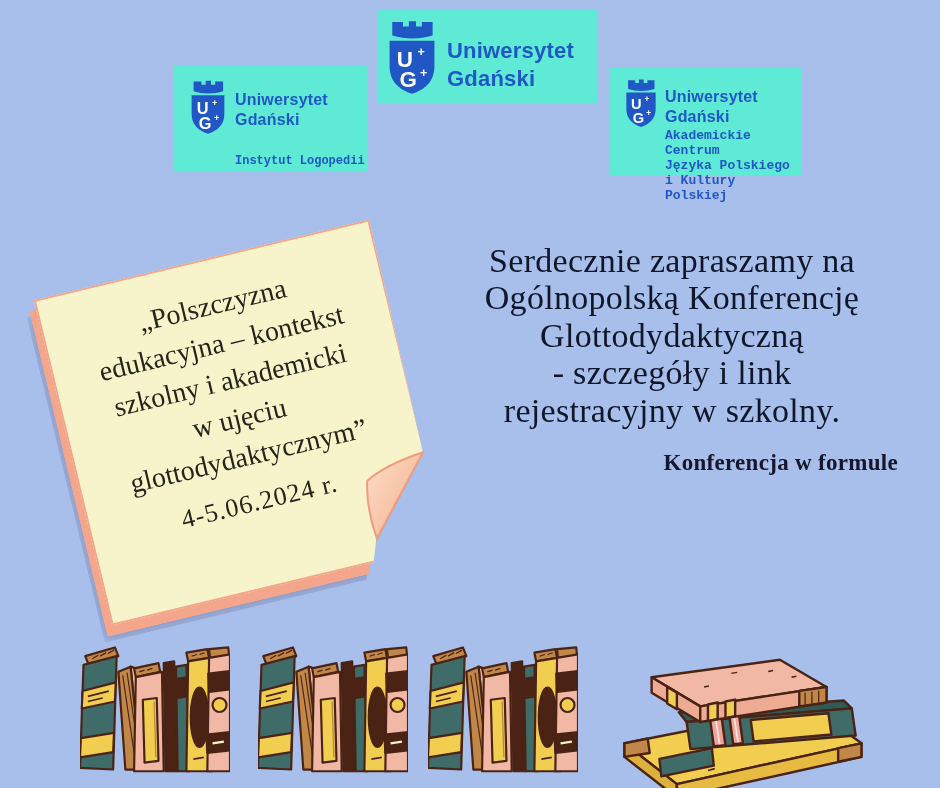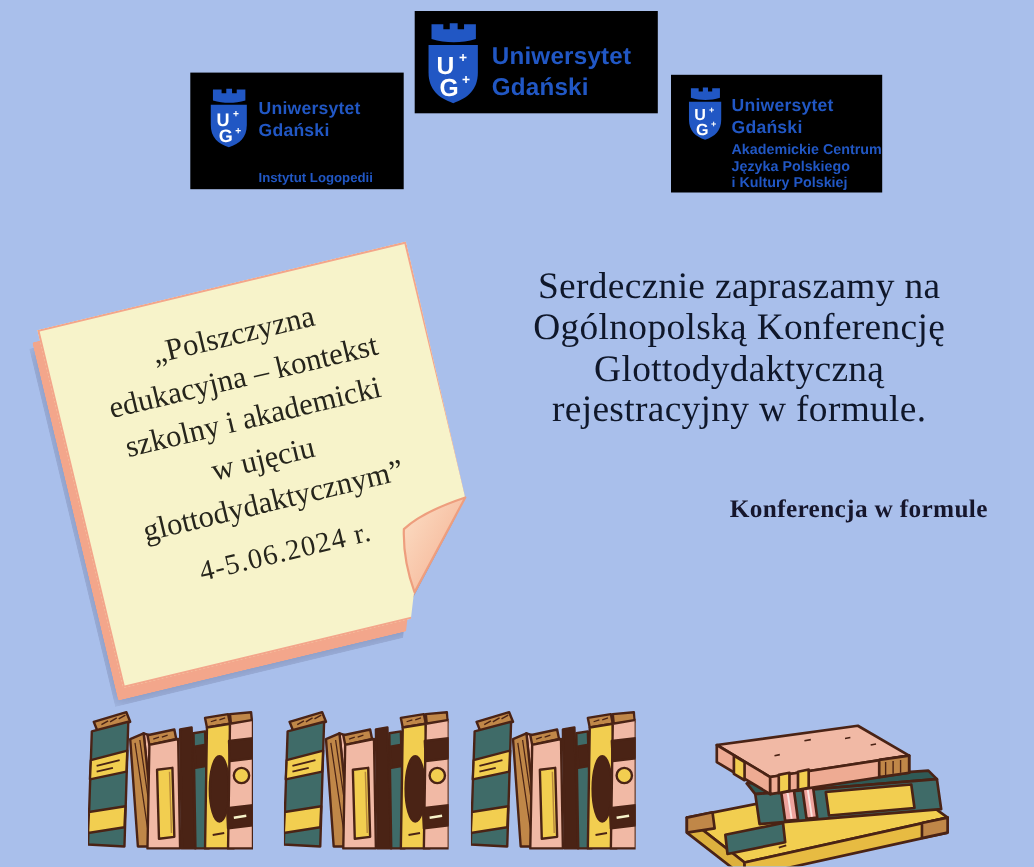--- a/index.html
+++ b/index.html
@@ -1,34 +1,34 @@
 <!DOCTYPE html>
 <html><head>
 <meta charset="utf-8">
 <style>
   html,body{margin:0;padding:0;}
   body{width:940px;height:788px;background:#a9bfeb;overflow:hidden;
        font-family:"Liberation Serif","DejaVu Serif",serif;}
   .poster{position:relative;width:940px;height:788px;background:#a9bfeb;overflow:hidden;}
 
   
-  .logo-card{position:absolute;background:#000000;}
+  .logo-card{position:absolute;background:#5eead4;}
   .logo-left{left:173px;top:66px;width:194px;height:106px;}
   .logo-center{left:377px;top:10px;width:221px;height:93px;}
   .logo-right{left:610px;top:68px;width:192px;height:107px;}
   .crest{position:absolute;}
   .logo-left  .crest{left:16px;top:11px;width:38px;height:60px;}
   .logo-center .crest{left:9px;top:5px;width:52px;height:84px;}
   .logo-right .crest{left:14px;top:8px;width:34px;height:54px;}
   .logo-name{position:absolute;color:#2157c4;font-family:"Liberation Sans","DejaVu Sans",sans-serif;
              font-weight:bold;line-height:1.22;letter-spacing:.2px;}
   .logo-left  .logo-name{left:62px;top:24px;font-size:16px;}
   .logo-center .logo-name{left:70px;top:27px;font-size:22px;line-height:1.27;}
   .logo-right .logo-name{left:55px;top:19px;font-size:16px;}
-  .logo-sub{position:absolute;color:#2157c4;font-family:Liberation Sans, sans-serif;}
+  .logo-sub{position:absolute;color:#2157c4;font-family:Liberation Mono, monospace;}
   .logo-left .logo-sub{left:62px;top:60px;font-size:12px;font-weight:600;margin-top:28px;}
   .logo-right .logo-sub{left:55px;top:61px;font-size:13px;font-weight:bold;line-height:1.15;}
 
   
   .note-wrap{position:absolute;left:68px;top:255px;width:345px;height:335px;
              transform:rotate(-13.5deg);}
   .note-clip{clip-path:polygon(0 0,100% 0,99.4% 71%,80.5% 93%,78% 100%,0 100%);}
   .note-shadow{position:absolute;inset:0;transform:translate(-11px,15px);
                background:rgba(80,85,120,.38);filter:blur(8px);}
   .note-back{position:absolute;inset:0;background:#f3a68b;transform:translate(-7px,10px);border-radius:2px;}
@@ -195,21 +195,22 @@
         </linearGradient>
       </defs>
       <path d="M343,239 C320,241 296,246 282,254 C277,272 276,294 278,312 Z" fill="url(#foldGrad)" stroke="#ee9e7e" stroke-width="2" stroke-linejoin="round"></path>
     </svg>
   </div>
 
   <div class="invite">
     <div>Serdecznie zapraszamy na</div>
     <div>Ogólnopolską Konferencję</div>
     <div>Glottodydaktyczną</div>
-    <div>rejestracyjny w formule.</div>
+    <div>- szczegóły i link</div>
+    <div>rejestracyjny w szkolny.</div>
   </div>
 
   <div class="format">
     <div>Konferencja w formule</div>
   </div>
 
   <svg class="shelf shelf-1" viewBox="0 0 172 156">
     <use href="#bookshelf" xlink:href="#bookshelf"></use>
   </svg>
   <svg class="shelf shelf-2" viewBox="0 0 172 156">

